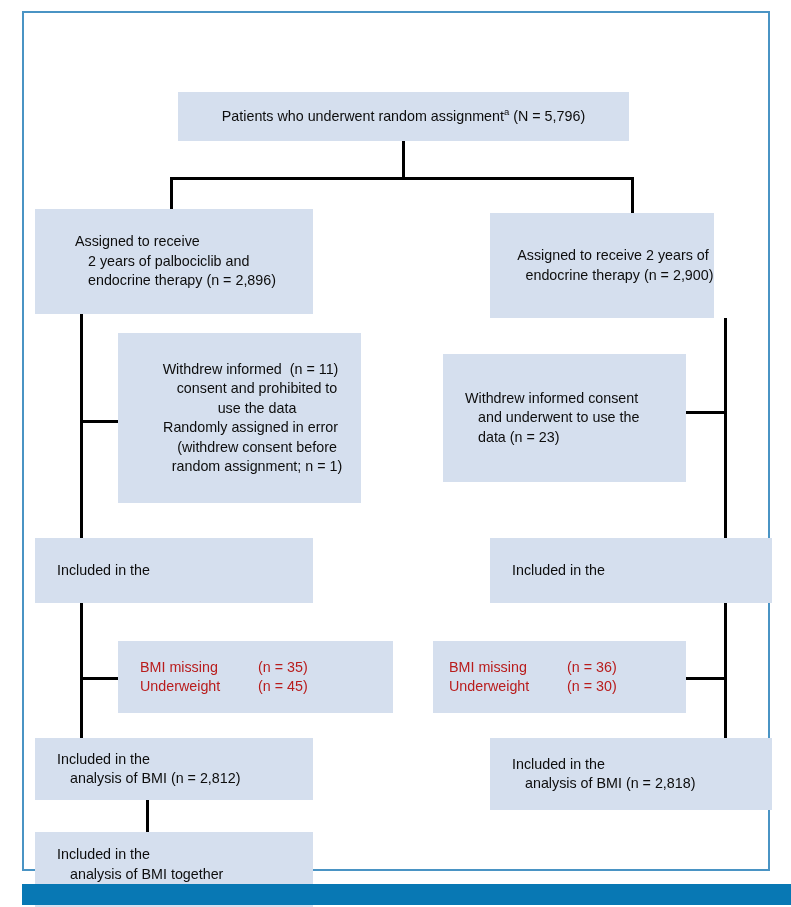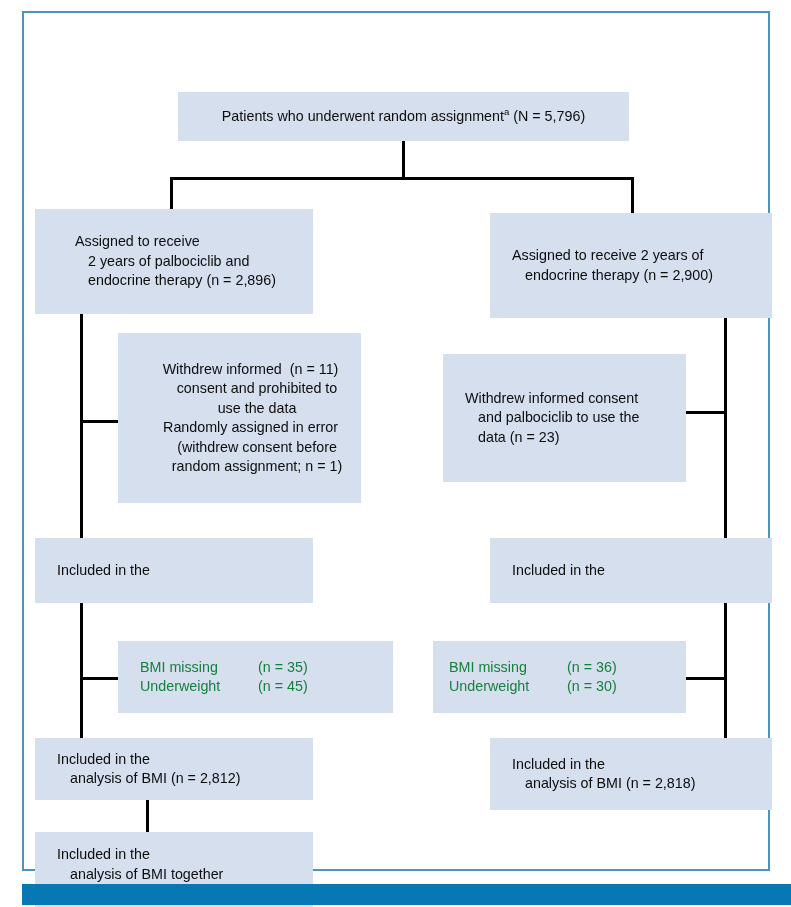--- a/index.html
+++ b/index.html
@@ -72,21 +72,21 @@
   .node.center { align-items: center; }
   .node.center .line { text-align: center; }
 
   .node.indent-left { padding-left: 40px; }
   .node.hang .line.ind { padding-left: 13px; }
 
   .node.two-col .row {
     display: flex;
     font-size: 14.3px;
     line-height: 19.5px;
-    color: #15803d;
+    color: #b91c1c;
   }
   .node.two-col .row .lbl { width: 118px; }
   .node.two-col .row .val { }
 
   sup {
     font-size: 9.5px;
     vertical-align: super;
     line-height: 0;
   }
 </style>
@@ -125,37 +125,37 @@
     <div class="node center" style="left:154px; top:26px; width:451px; height:49px;">
       <div class="line"><span>Patients who underwent random assignment</span><sup>a</sup><span> (N = 5,796)</span></div>
     </div>
 
     <div class="node hang indent-left" style="left:11px; top:143px; width:278px; height:105px;">
       <div class="line">Assigned to receive</div>
       <div class="line ind">2 years of palbociclib and</div>
       <div class="line ind">endocrine therapy (n = 2,896)</div>
     </div>
 
-    <div class="node hang" style="left:466px; top:147px; width:282px; height:105px; padding-left:22px;">
+    <div class="node hang" style="left:466px; top:147px; width:224px; height:105px; padding-left:22px;align-items:center;">
       <div class="line">Assigned to receive 2 years of</div>
       <div class="line ind">endocrine therapy (n = 2,900)</div>
     </div>
 
     <div class="node hang" style="left:94px; top:267px; width:243px; height:170px; padding-left:22px;align-items:center;">
       <div class="line">Withdrew informed  (n = 11)</div>
       <div class="line ind">consent and prohibited to</div>
       <div class="line ind">use the data</div>
       <div class="line">Randomly assigned in error</div>
       <div class="line ind">(withdrew consent before</div>
       <div class="line ind">random assignment; n = 1)</div>
     </div>
 
     <div class="node hang" style="left:419px; top:288px; width:243px; height:128px; padding-left:22px;">
       <div class="line">Withdrew informed consent</div>
-      <div class="line ind">and palbociclib to use the</div>
+      <div class="line ind">and underwent to use the</div>
       <div class="line ind">data (n = 23)</div>
     </div>
 
     <div class="node hang" style="left:11px; top:472px; width:278px; height:65px; padding-left:22px;">
       <div class="line">Included in the</div>
     </div>
 
     <div class="node hang" style="left:466px; top:472px; width:282px; height:65px; padding-left:22px;">
       <div class="line">Included in the</div>
     </div>

